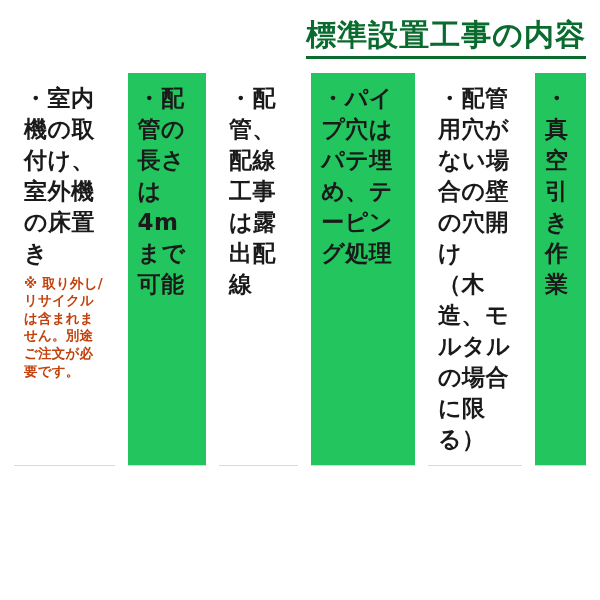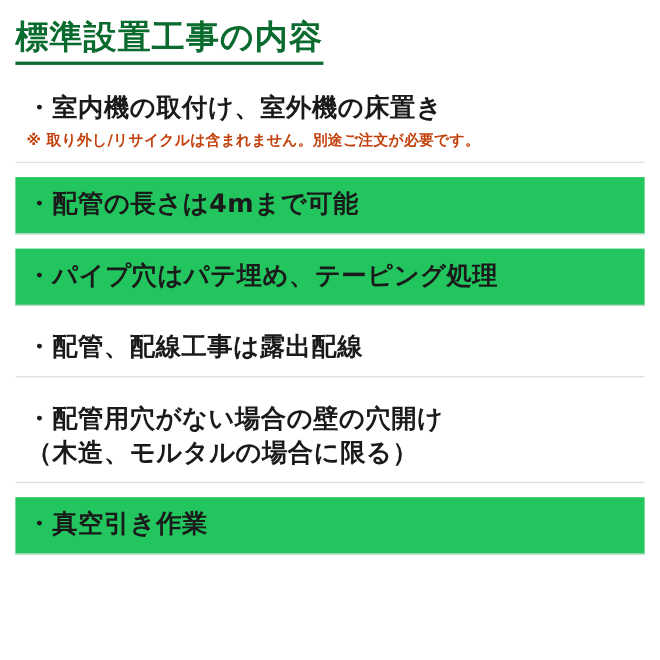--- a/index.html
+++ b/index.html
@@ -15,36 +15,36 @@
   }
   .page {
     width: 600px;
     height: 600px;
     box-sizing: border-box;
     padding: 14px 14px 0 14px;
     display: flex;
     flex-direction: column;
   }
   .title-wrap {
-    text-align: left;
+    text-align: right;
     padding: 4px 0 14px 0;
   }
   .title {
     display: inline-block;
     font-size: 30px;
     font-weight: bold;
     color: #0a6b2e;
     letter-spacing: 1px;
     border-bottom: 3px solid #0a6b2e;
     padding-bottom: 3px;
     line-height: 1.15;
   }
   .list {
     display: flex;
-    flex-direction: column;
+    flex-direction: row;
     gap: 13px;
   }
   .row {
     box-sizing: border-box;
     padding: 10px 8px 10px 10px;
     border-bottom: 1px solid #d9d9d9;
   }
   .row.alt {
     background: #22c55e;
   }
@@ -81,26 +81,26 @@
 
     <div class="row plain">
       <div class="row-main">・室内機の取付け、室外機の床置き</div>
       <div class="row-note">※ 取り外し/リサイクルは含まれません。別途ご注文が必要です。</div>
     </div>
 
     <div class="row alt">
       <div class="row-main">・配管の長さは4mまで可能</div>
     </div>
 
+    <div class="row plain">
+      <div class="row-main">・配管、配線工事は露出配線</div>
+    </div>
+
     <div class="row alt">
       <div class="row-main">・パイプ穴はパテ埋め、テーピング処理</div>
-    </div>
-
-    <div class="row plain">
-      <div class="row-main">・配管、配線工事は露出配線</div>
     </div>
 
     <div class="row plain">
       <div class="row-main">・配管用穴がない場合の壁の穴開け
 （木造、モルタルの場合に限る）</div>
     </div>
 
     <div class="row alt">
       <div class="row-main">・真空引き作業</div>
     </div>

